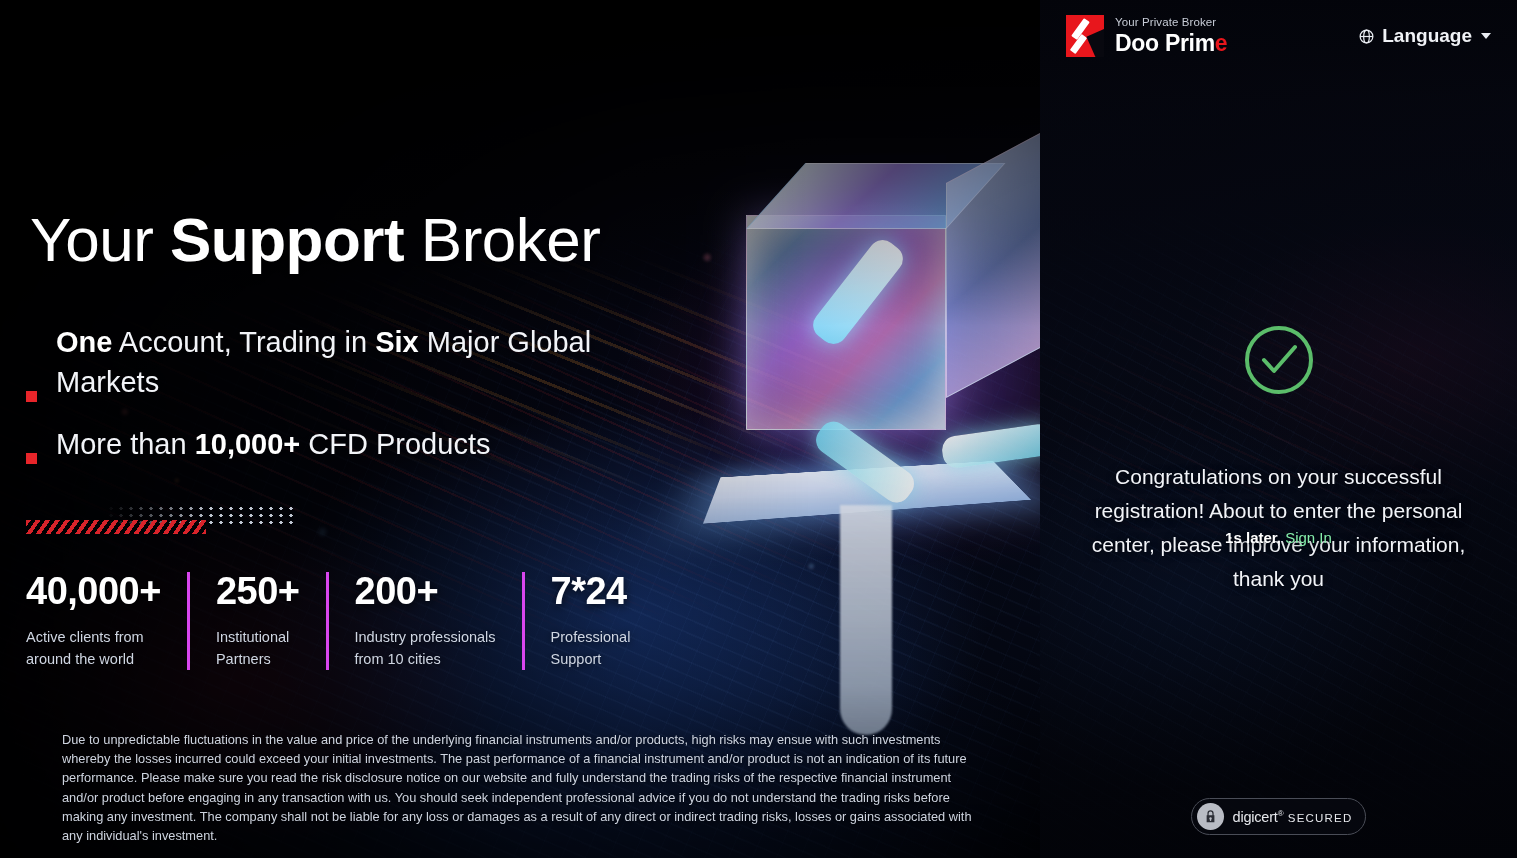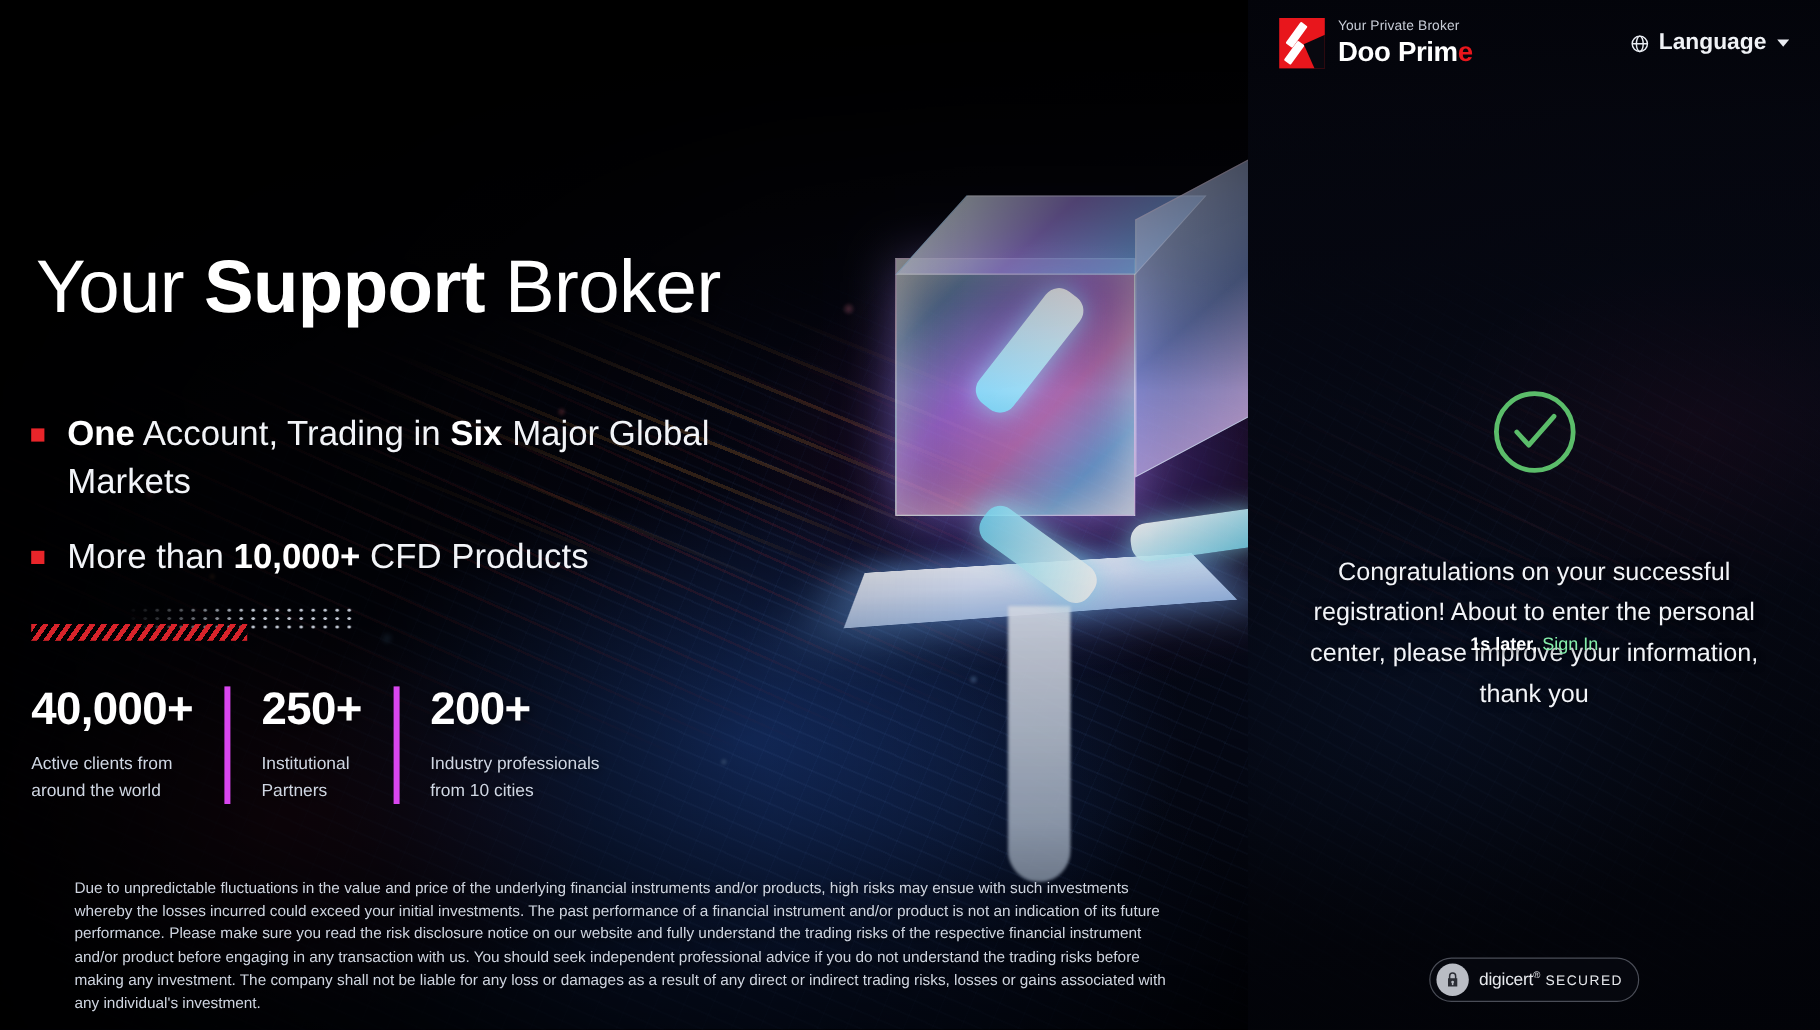--- a/index.html
+++ b/index.html
@@ -127,21 +127,21 @@
 
   .headline {
     position: absolute; left: 30px; top: 207px;
     font-size: 62px; line-height: 1.05; color: #ffffff;
     font-weight: 400; letter-spacing: -0.5px;
     text-shadow: 0 2px 14px rgba(0,0,0,0.8);
   }
   .headline b { font-weight: 700; }
 
   .bullets { position: absolute; left: 26px; top: 322px; }
-  .bullet { display: flex; align-items: flex-start; margin-bottom: 22px; margin-top: 20px; }
+  .bullet { display: flex; align-items: flex-end; margin-bottom: 22px; }
   .bullet-mark {
     width: 11px; height: 11px; background: #e8252a;
     margin-top: 15px; margin-right: 19px; flex: none;
   }
   .bullet-text {
     font-size: 29px; line-height: 1.38; color: #f2f4f8; font-weight: 400;
     text-shadow: 0 2px 12px rgba(0,0,0,0.85); max-width: 560px;
   }
   .bullet-text b { font-weight: 700; color: #ffffff; }
 
@@ -153,21 +153,21 @@
     -webkit-mask-image: linear-gradient(90deg, transparent 0%, #000 55%, #000 100%);
             mask-image: linear-gradient(90deg, transparent 0%, #000 55%, #000 100%);
   }
   .deco-bar {
     position: absolute; left: 0; top: 15px; width: 180px; height: 14px;
     background: repeating-linear-gradient(125deg, #d8232a 0 4px, rgba(0,0,0,0) 4px 8px);
   }
 
   .stats { position: absolute; left: 26px; top: 572px; display: flex; align-items: stretch; }
   .stat { padding-right: 26px; }
-  .stat + .stat { border-left: 5px solid #d946ef; padding-left: 26px; }
+  .stat + .stat { border-left: 3px solid #d946ef; padding-left: 26px; }
   .stat-num {
     font-size: 38px; font-weight: 700; color: #ffffff; line-height: 1.05;
     letter-spacing: -0.5px; text-shadow: 0 2px 10px rgba(0,0,0,0.8);
   }
   .stat-label {
     margin-top: 14px; font-size: 14.5px; line-height: 1.52; color: #cfd6e2;
     text-shadow: 0 1px 8px rgba(0,0,0,0.85); white-space: pre-line;
   }
 
   .disclaimer {
@@ -329,20 +329,25 @@
         <div class="stat">
           <div class="stat-num">250+</div>
           <div class="stat-label">Institutional
 Partners</div>
         </div>
         <div class="stat">
           <div class="stat-num">200+</div>
           <div class="stat-label">Industry professionals
 from 10 cities</div>
         </div>
+        <div class="stat">
+          <div class="stat-num">7*24</div>
+          <div class="stat-label">Professional
+Support</div>
+        </div>
       </div>
 
       <p class="disclaimer">Due to unpredictable fluctuations in the value and price of the underlying financial instruments and/or products, high risks may ensue with such investments whereby the losses incurred could exceed your initial investments. The past performance of a financial instrument and/or product is not an indication of its future performance. Please make sure you read the risk disclosure notice on our website and fully understand the trading risks of the respective financial instrument and/or product before engaging in any transaction with us. You should seek independent professional advice if you do not understand the trading risks before making any investment. The company shall not be liable for any loss or damages as a result of any direct or indirect trading risks, losses or gains associated with any individual's investment.</p>
     </div>
   </section>
 
   <section class="panel">
     <div class="panel-bg">
       <div class="pbase"></div>
       <div class="ptraces"></div>

